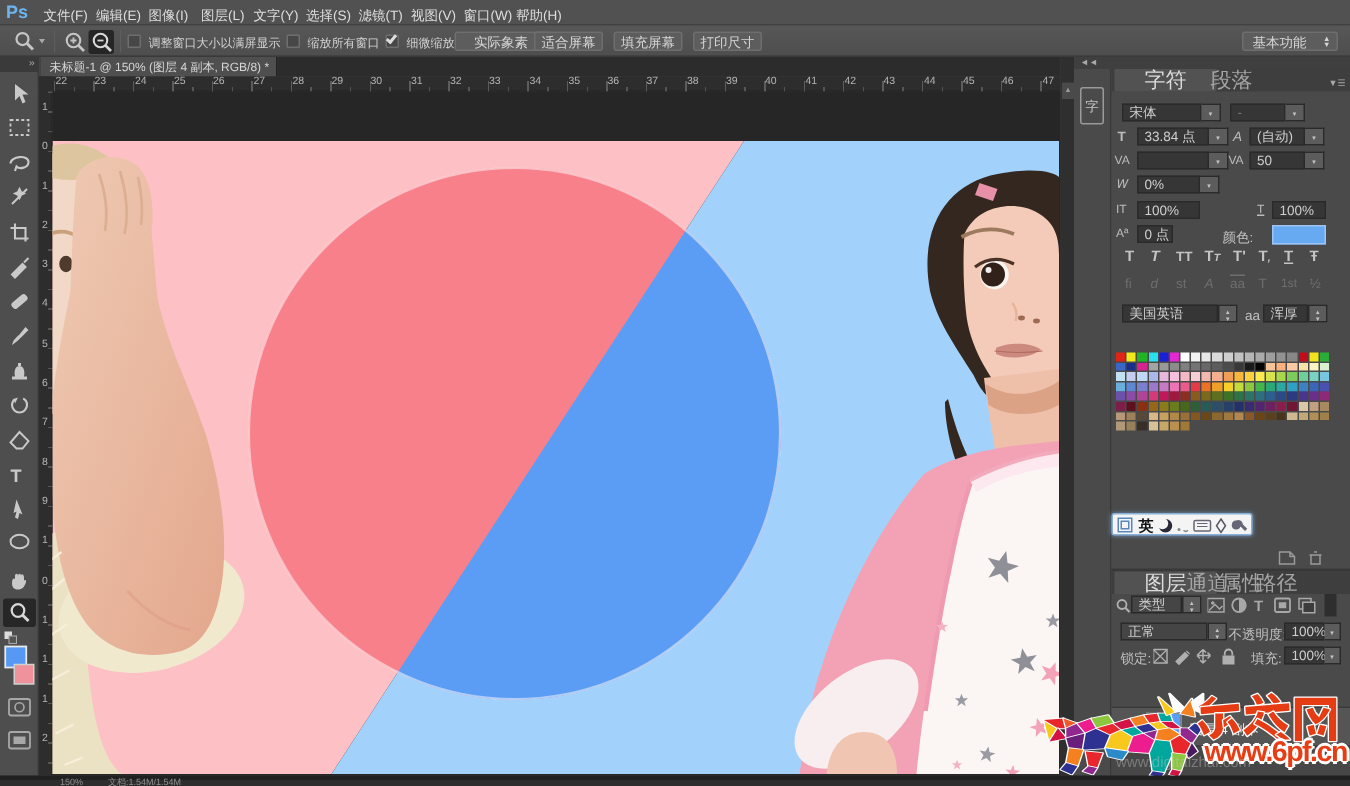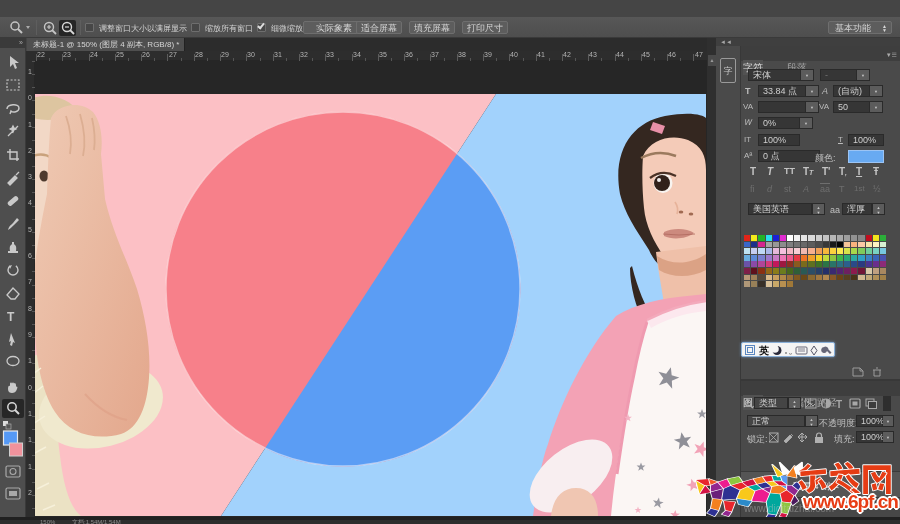--- a/index.html
+++ b/index.html
@@ -31,36 +31,49 @@
  background-image:repeating-linear-gradient(180deg,#555 0,#555 1px,transparent 1px,transparent 13.15px)}
 #rcorner{left:26px;top:51px;width:9px;height:10px;background:#2d2d2d}
 #canvas{left:35px;top:61px;width:672px;height:456px;background:#262626}
 #dockstrip{left:707px;top:38px;width:9px;height:479px;background:#2f2f2f}
 #dockbtn{position:absolute;left:708px;top:55px;width:8px;height:11px;background:#4a4a4a;color:#999;font-size:5px;line-height:11px;text-align:center}
 #docktop{left:716px;top:38px;width:184px;height:8px;background:#3f3f3f;color:#a8a8a8;font-size:7px;line-height:8px}
 #iconcol{left:716px;top:46px;width:25px;height:471px;background:#4a4a4a;border-right:1px solid #383838}
 #panelicon{position:absolute;left:4px;top:12px;width:16px;height:25px;border:1px solid #9a9a9a;border-radius:2px;color:#c5c5c5;font-size:9px;line-height:25px;text-align:center}
 #panels{left:741px;top:46px;width:159px;height:471px;background:#4a4a4a;font-size:9px}
 .ptabs{position:absolute;left:0;width:159px;height:15px;background:#3e3e3e}
-.ptab{position:absolute;top:14px;height:15px;line-height:15px;padding:0 0;font-size:10px;color:#a4a4a4}
+.ptab{position:absolute;top:0;height:15px;line-height:15px;padding:0 20px;font-size:14px;color:#a4a4a4}
 .ptab.on{background:#525252;color:#dcdcdc}
 .pmenu{position:absolute;right:3px;font-size:6px;color:#aaa}
 .fld{position:absolute;background:#363636;border:1px solid #2a2a2a;color:#cfcfcf;font-size:9px;line-height:10px;padding-left:4px;height:12px}
 .drop{position:absolute;width:13px;height:12px;background:#5c5c5c;border:1px solid #2a2a2a;border-left:none;color:#c5c5c5;font-size:4px;line-height:12px;text-align:center}
 .ud{position:absolute;width:13px;height:12px;background:#5c5c5c;border:1px solid #2a2a2a;color:#c5c5c5;font-size:4px;line-height:5px;text-align:center;padding-top:1px}
 .lbl{position:absolute;color:#c0c0c0;font-size:9px}
 .licon{position:absolute;color:#bcbcbc;font-size:9px}
 #ime{left:741px;top:342px;width:94px;height:15px;background:#f4f4f4;border:1px solid #8ab0d8;border-radius:2px;box-shadow:0 0 3px rgba(120,160,210,.8)}
 #wm2{left:803px;top:491px;width:110px;font-weight:bold;font-size:19px;color:#e83c14;letter-spacing:-1px;
  text-shadow:-2px 0 0 #fff,2px 0 0 #fff,0 -2px 0 #fff,0 2px 0 #fff,-1px -1px 0 #fff,1px 1px 0 #fff,-1px 1px 0 #fff,1px -1px 0 #fff}
 #wmfaint{left:744px;top:503px;width:150px;font-size:10px;color:rgba(200,200,200,.4)}
 #statusbar{left:0;top:517px;width:900px;height:7px;background:#202020;border-bottom:4px solid #2d2d2d;color:#8e8e8e;font-size:6px;line-height:10px}
 </style></head><body>
 <div id="root">
 
+<div class="abs" id="menubar">
+      <span id="pslogo">Ps</span>
+      <span class="mi" style="left:29px">文件(F)</span>
+      <span class="mi" style="left:64px">编辑(E)</span>
+      <span class="mi" style="left:99px">图像(I)</span>
+      <span class="mi" style="left:134px">图层(L)</span>
+      <span class="mi" style="left:169px">文字(Y)</span>
+      <span class="mi" style="left:204px">选择(S)</span>
+      <span class="mi" style="left:239px">滤镜(T)</span>
+      <span class="mi" style="left:274px">视图(V)</span>
+      <span class="mi" style="left:309px">窗口(W)</span>
+      <span class="mi" style="left:344px">帮助(H)</span>
+    </div>
 
 <div class="abs" id="optbar">
  <svg style="position:absolute;left:8px;top:3px" width="22" height="15">
   <circle cx="7" cy="6" r="4" fill="none" stroke="#c5c5c5" stroke-width="1.5"></circle>
         <path d="M10,9 L14,13" stroke="#c5c5c5" stroke-width="2"></path>
   <path d="M18,6 l4,0 -2,3 Z" fill="#aaa"></path>
       </svg>
  <div class="sep" style="left:36px"></div>
  <svg style="position:absolute;left:42px;top:3px" width="36" height="16">
   <circle cx="7" cy="7" r="4.5" fill="none" stroke="#c5c5c5" stroke-width="1.4"></circle>
@@ -322,21 +335,21 @@
  <div class="fld" style="left:92px;top:55px;width:37px">50</div>
       <div class="drop" style="left:129px;top:55px">▼</div>
  <span class="licon" style="left:4px;top:72px;font-size:8px">𝑊</span>
  <div class="fld" style="left:17px;top:71px;width:42px">0%</div>
       <div class="drop" style="left:59px;top:71px">▼</div>
  <span class="licon" style="left:3px;top:89px;font-size:8px">IT</span>
  <div class="fld" style="left:17px;top:88px;width:42px">100%</div>
  <span class="licon" style="left:97px;top:89px;font-size:8px;text-decoration:underline">T</span>
  <div class="fld" style="left:107px;top:88px;width:36px">100%</div>
  <span class="licon" style="left:3px;top:105px;font-size:8px">Aª</span>
- <div class="fld" style="left:17px;top:104px;width:62px">0 点</div>
+ <div class="fld" style="left:17px;top:104px;width:24px">0 点</div>
  <span class="lbl" style="left:74px;top:106px">颜色:</span>
  <div style="position:absolute;left:107px;top:104px;width:36px;height:13px;background:#68aaf2;border:1px solid #9cc4f4"></div>
  <div style="position:absolute;left:9px;top:120px;width:146px;color:#c4c4c4;font-size:10px;font-weight:bold">
    <span style="position:absolute;left:0">T</span>
         <span style="position:absolute;left:17px;font-style:italic">T</span>
    <span style="position:absolute;left:34px;font-size:9px">TT</span>
         <span style="position:absolute;left:53px">T<i style="position:static;display:inline;font-size:7px">T</i></span>
    <span style="position:absolute;left:72px">T'</span>
         <span style="position:absolute;left:89px">T<i style="position:static;display:inline;font-size:7px">,</i></span>
    <span style="position:absolute;left:106px;text-decoration:underline">T</span>

